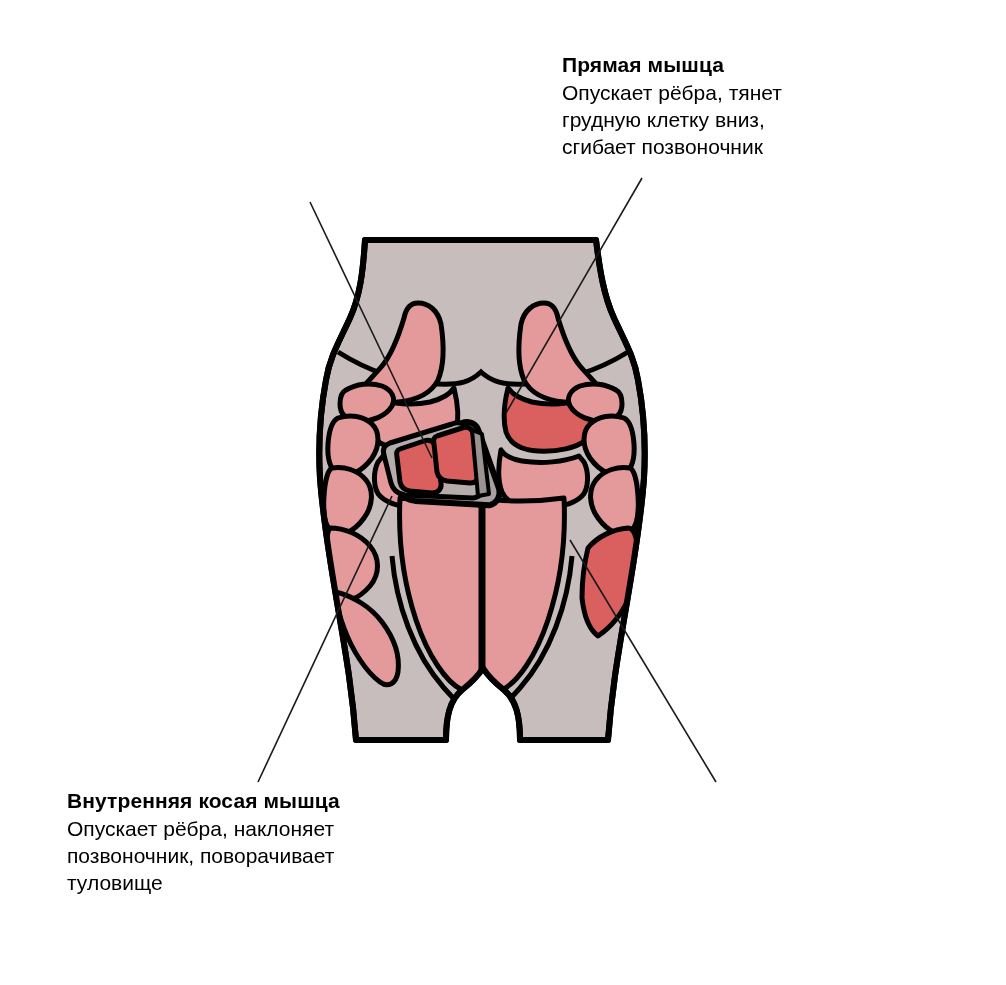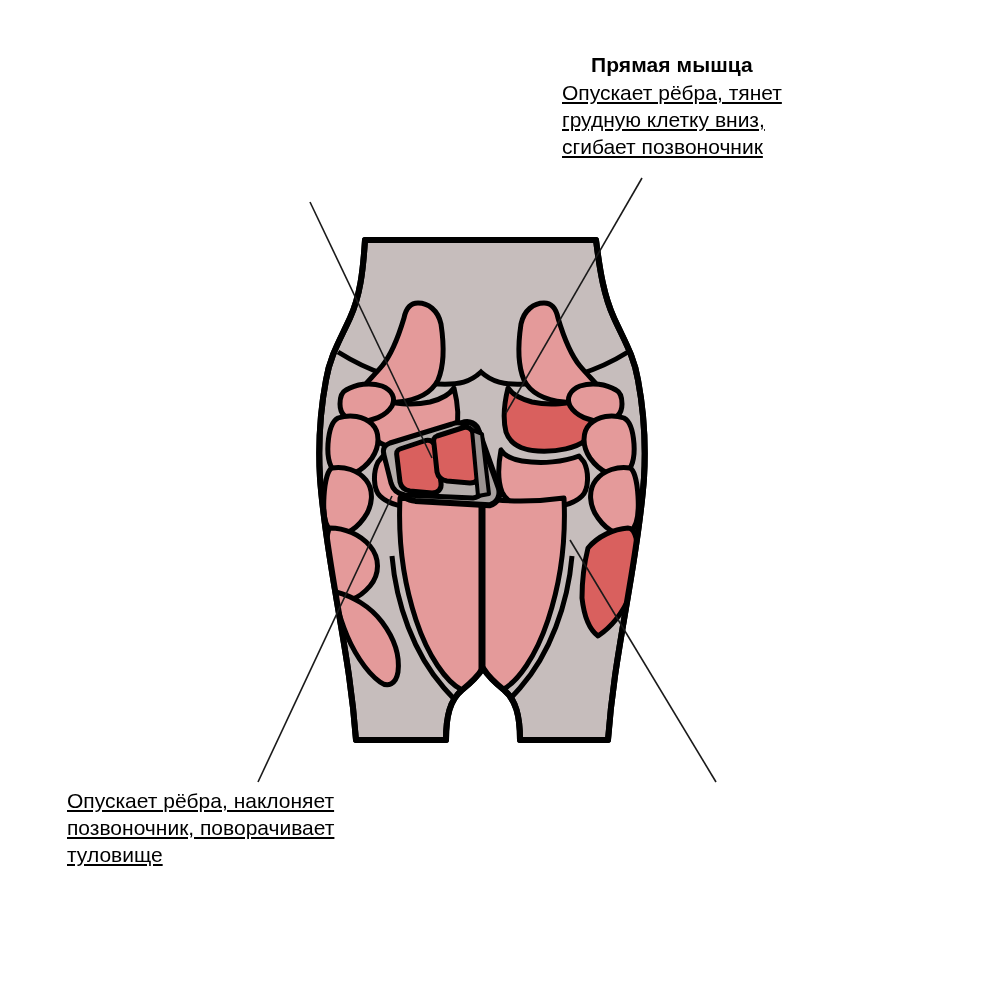--- a/index.html
+++ b/index.html
@@ -28,29 +28,27 @@
     position: absolute;
     color: #000000;
   }
   .callout-title {
     font-weight: bold;
     font-size: 21px;
     line-height: 27px;
     letter-spacing: 0.1px;
     margin: 0 0 1px 0;
     white-space: nowrap;
-    text-align: center;
   }
   .callout-desc {
     font-weight: normal;
     font-size: 21px;
     line-height: 27px;
     margin: 0;
     white-space: pre-line;
-    text-decoration: underline;
   }
 
   #callout-transverse { left: 146px; top: 96px; }
   #callout-rectus     { left: 562px; top: 51px; }
   #callout-internal-oblique { left: 67px; top: 787px; }
   #callout-external-oblique { left: 621px; top: 787px; }
 </style>
 </head>
 <body>
 
@@ -242,19 +240,20 @@
 </div>
 
 <div class="callout" id="callout-rectus">
   <p class="callout-title">Прямая мышца</p>
   <p class="callout-desc">Опускает рёбра, тянет
 грудную клетку вниз,
 сгибает позвоночник</p>
 </div>
 
 <div class="callout" id="callout-internal-oblique">
+  <p class="callout-title">Внутренняя косая мышца</p>
   <p class="callout-desc">Опускает рёбра, наклоняет
 позвоночник, поворачивает
 туловище</p>
 </div>
 
 <div class="callout" id="callout-external-oblique">
 </div>
 
 </body></html>

